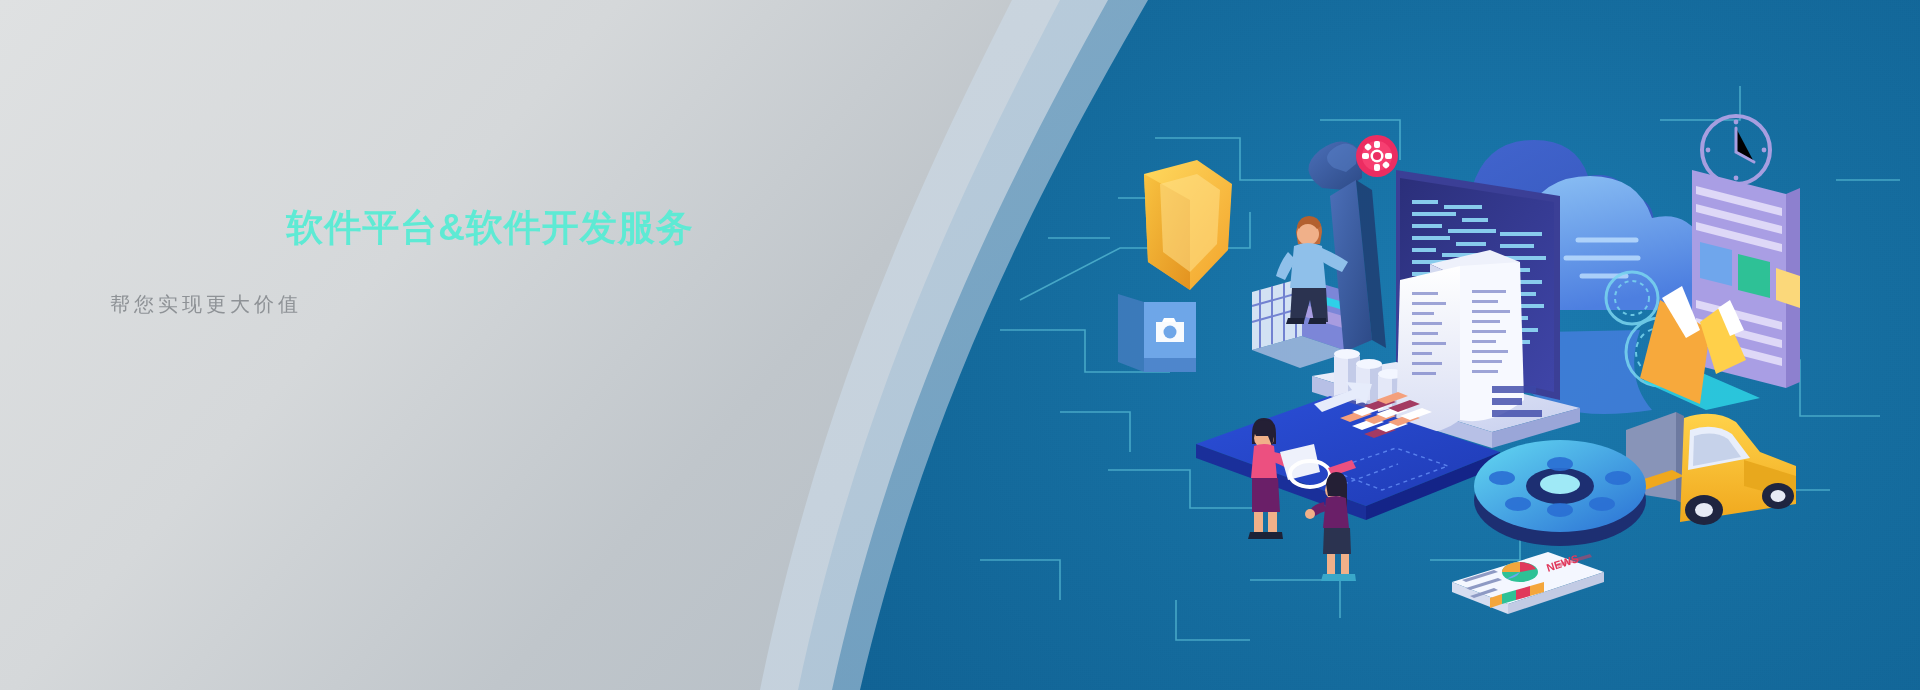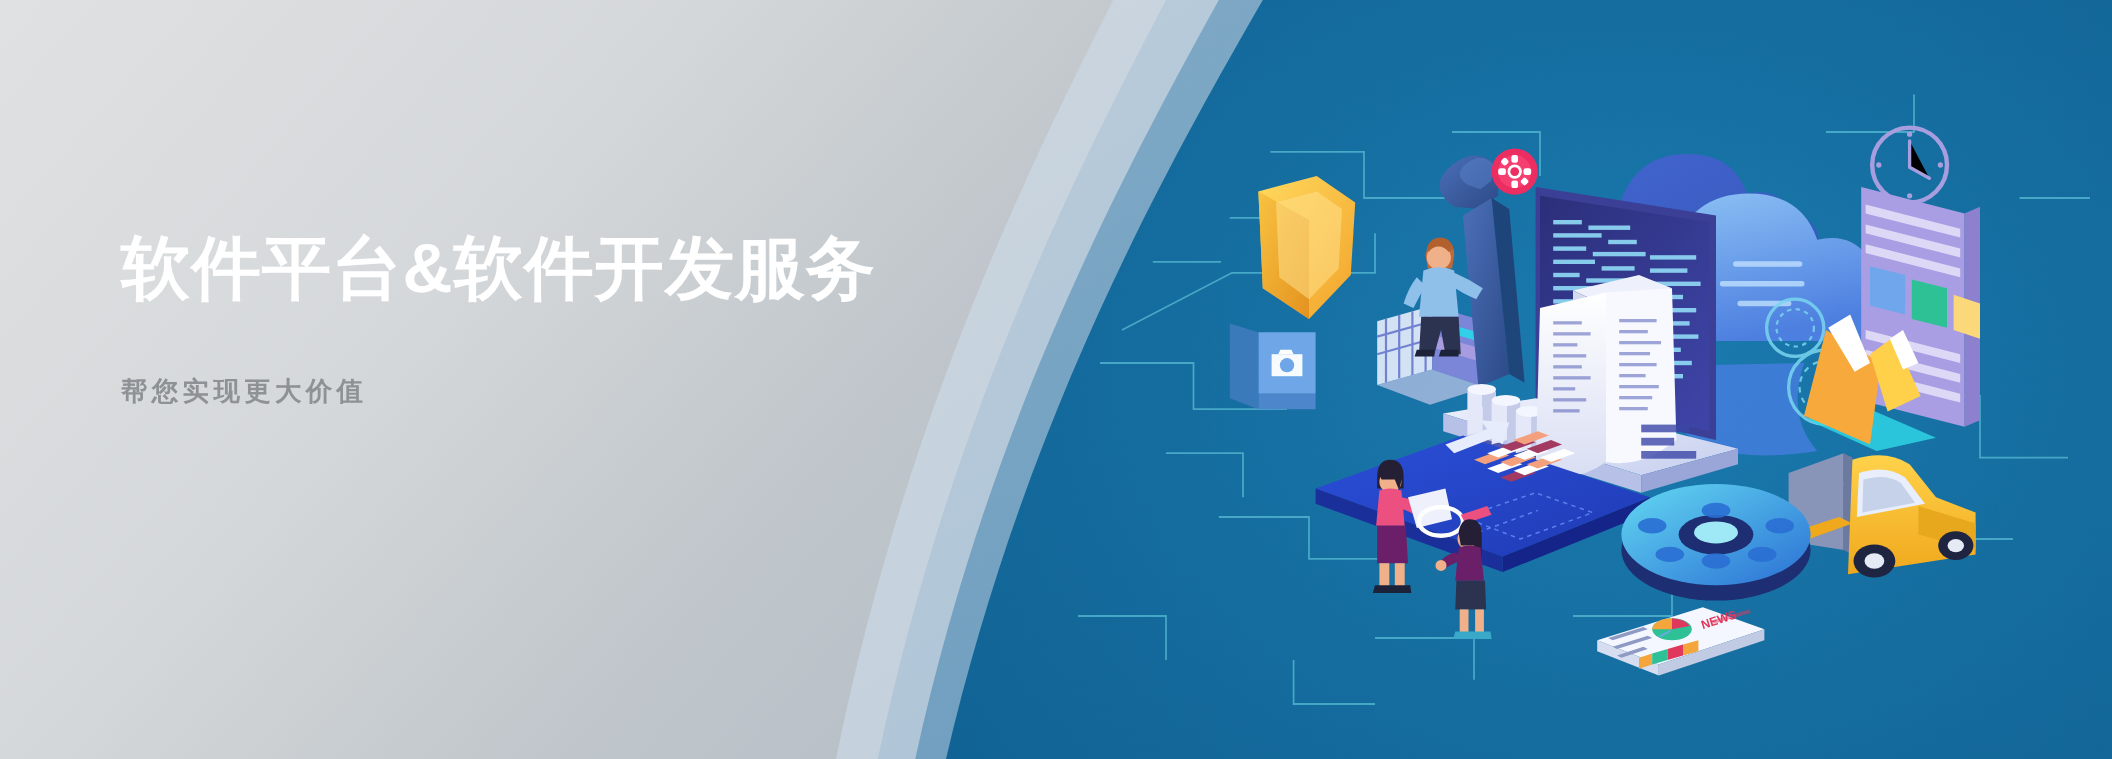--- a/index.html
+++ b/index.html
@@ -19,23 +19,23 @@
     background-image:
       repeating-linear-gradient(0deg, rgba(255,255,255,.05) 0 1px, transparent 1px 2px),
       repeating-linear-gradient(90deg, rgba(0,0,0,.05) 0 1px, transparent 1px 2px);
   }
 
   
   .curve-layer { position:absolute; top:0; left:0; width:1920px; height:690px; }
 
   
   .text-block { position:absolute; left:110px; top:205px; width:760px; z-index:40; }
-  .headline { font-size:63px; font-weight:700; color:#ffffff; letter-spacing:1px;
-    line-height:1.25; white-space:nowrap; }
-  .subline { margin-top:56px; font-size:24px; font-weight:700; color:#8e9296;
+  .headline { font-size:37px; font-weight:700; color:#5eead4; letter-spacing:1px;
+    line-height:1.25; white-space:nowrap;text-align:center; }
+  .subline { margin-top:40px; font-size:20px; font-weight:400; color:#8e9296;
     letter-spacing:4px; }
 
   
   .illo { position:absolute; left:0; top:0; width:1920px; height:690px; z-index:30;
     pointer-events:none; }
 </style>
 </head>
 <body>
 
 <div id="banner">

